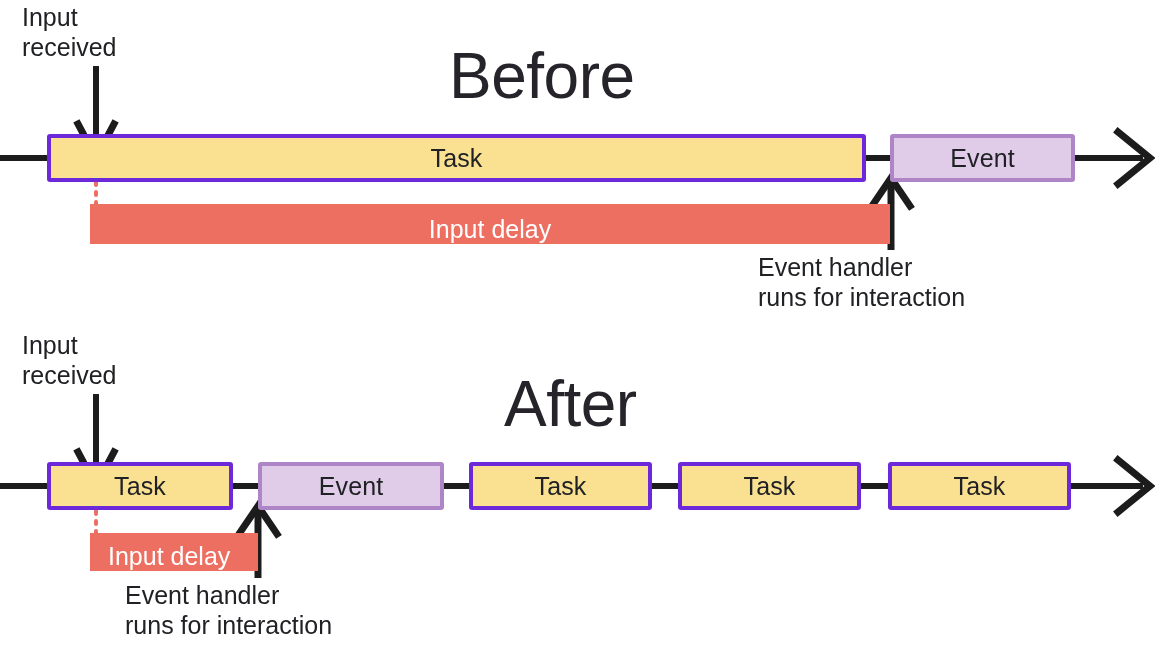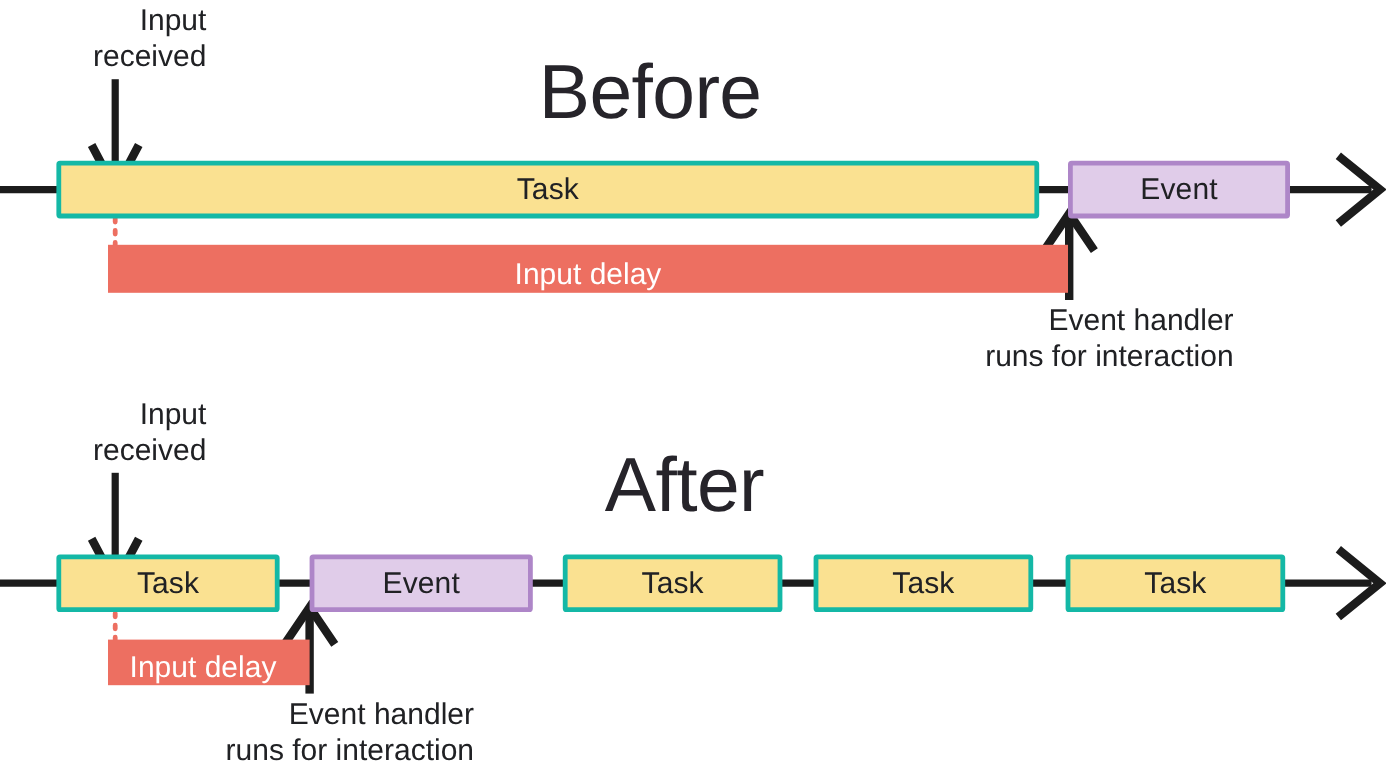--- a/index.html
+++ b/index.html
@@ -13,29 +13,29 @@
 
   
   .section-title{
     font-size:64px;font-weight:400;color:#26242a;
     letter-spacing:-0.5px;line-height:1;white-space:nowrap;
   }
 
   
   .annot{
     font-size:25px;line-height:30px;color:#202124;
-    text-align:right;white-space:nowrap;font-weight:400;
+    text-align:left;white-space:nowrap;font-weight:400;
   }
 
   
   .box{
     box-sizing:border-box;display:flex;align-items:center;justify-content:center;
     font-size:25px;color:#202124;font-weight:400;letter-spacing:0.1px;
   }
-  .box-task{background:#fae191;border:4px solid #14b8a6;border-radius:3px;}
+  .box-task{background:#fae191;border:4px solid #6d28d9;border-radius:3px;}
   .box-event{background:#e0cce9;border:4px solid #ae86c8;border-radius:3px;}
   .bar-delay{
     background:#ed6f61;color:#ffffff;display:flex;align-items:flex-end;
     justify-content:center;font-size:25px;font-weight:400;box-sizing:border-box;
   }
   .bar-delay.left-align{justify-content:flex-start;padding-left:18px;}
 
   svg.ov{position:absolute;left:0;top:0;width:1155px;height:647px;overflow:visible;pointer-events:none;}
 </style>
 </head>

